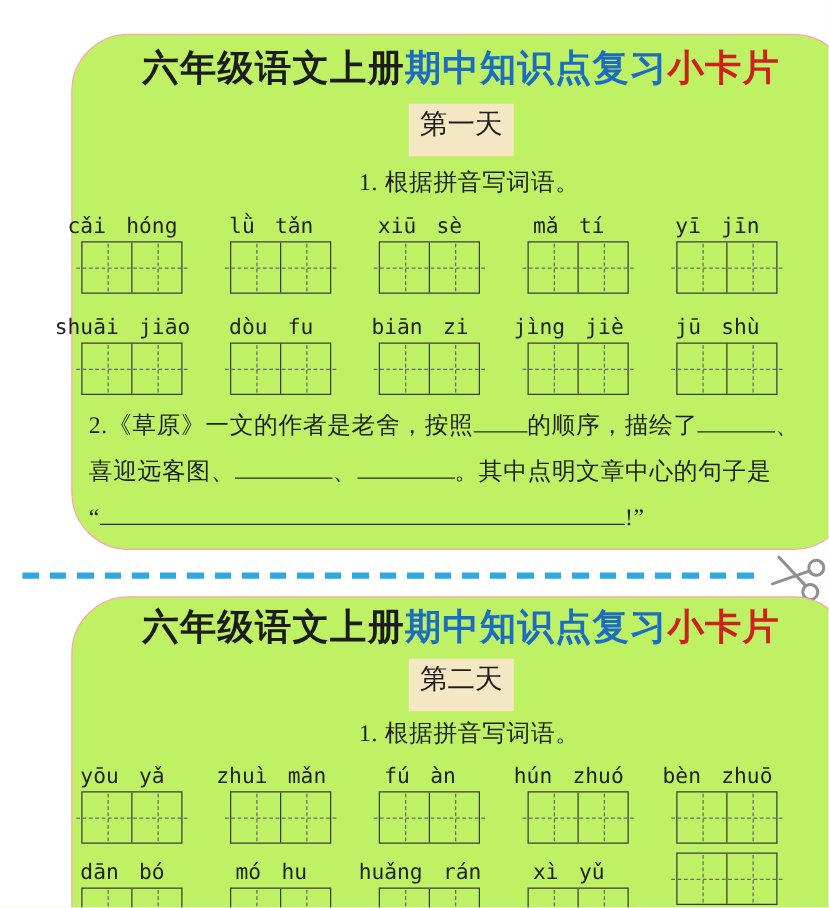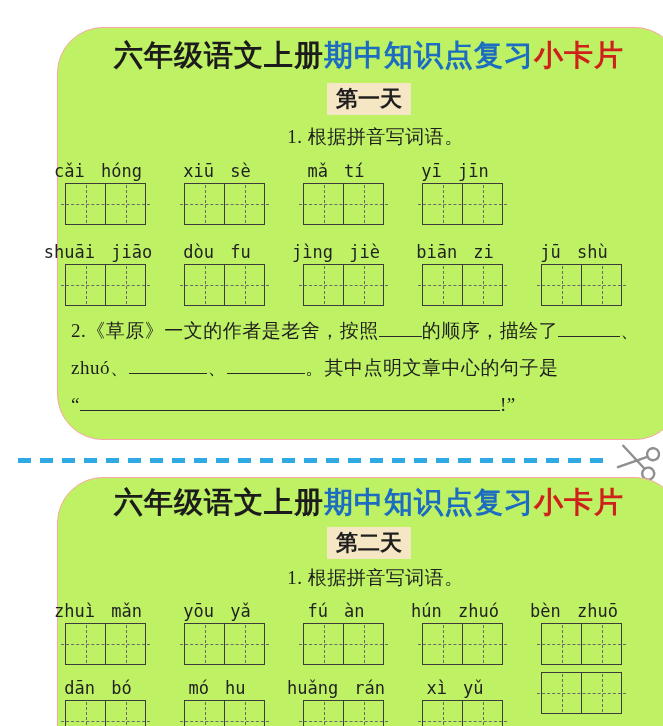--- a/index.html
+++ b/index.html
@@ -29,21 +29,21 @@
     font-weight:900;font-size:29px;line-height:34px;letter-spacing:1px;
   }
   .card-2 .title{margin-top:7px;}
   .title .t-black{color:var(--title-black);}
   .title .t-blue{color:var(--title-blue);}
   .title .t-red{color:var(--title-red);}
   .badge-row{text-align:center;margin-top:11px;line-height:29px;}
   .card-2 .badge-row{margin-top:8px;}
   .badge{
     display:inline-block;background:var(--badge-bg);
-    font-weight:700;font-size:22px;padding:1px 9px 2px;
+    font-weight:400;font-size:22px;padding:1px 9px 12px;
   }
   .q1-label{margin:9px 0 0 13px;font-size:19px;line-height:26px;letter-spacing:.5px;text-align:center;}
   .card-2 .q1-label{margin-top:6px;}
   .word-row{display:flex;gap:53px;padding-left:7px;margin-top:5px;}
   .word-row.second{margin-top:11px;}
   .card-2 .word-row.first{margin-top:4px;}
   .card-2 .word-row.second{margin-top:7px;}
   .word-col{width:66px;flex:none;}
   .pinyin{
     height:26px;display:flex;justify-content:center;align-items:flex-end;
@@ -98,20 +98,32 @@
             <div class="cell">
               <i class="v"></i>
             </div>
             <div class="cell">
               <i class="v"></i>
             </div>
             <i class="h"></i>
           </div>
         </div>
         <div class="word-col">
+          <div class="pinyin">lǜ tǎn</div>
+          <div class="box-pair">
+            <div class="cell">
+              <i class="v"></i>
+            </div>
+            <div class="cell">
+              <i class="v"></i>
+            </div>
+            <i class="h"></i>
+          </div>
+        </div>
+        <div class="word-col">
           <div class="pinyin">xiū sè</div>
           <div class="box-pair">
             <div class="cell">
               <i class="v"></i>
             </div>
             <div class="cell">
               <i class="v"></i>
             </div>
             <i class="h"></i>
           </div>
@@ -160,33 +172,33 @@
             <div class="cell">
               <i class="v"></i>
             </div>
             <div class="cell">
               <i class="v"></i>
             </div>
             <i class="h"></i>
           </div>
         </div>
         <div class="word-col">
+          <div class="pinyin">biān zi</div>
+          <div class="box-pair">
+            <div class="cell">
+              <i class="v"></i>
+            </div>
+            <div class="cell">
+              <i class="v"></i>
+            </div>
+            <i class="h"></i>
+          </div>
+        </div>
+        <div class="word-col">
           <div class="pinyin">jìng jiè</div>
-          <div class="box-pair">
-            <div class="cell">
-              <i class="v"></i>
-            </div>
-            <div class="cell">
-              <i class="v"></i>
-            </div>
-            <i class="h"></i>
-          </div>
-        </div>
-        <div class="word-col">
-          <div class="pinyin">biān zi</div>
           <div class="box-pair">
             <div class="cell">
               <i class="v"></i>
             </div>
             <div class="cell">
               <i class="v"></i>
             </div>
             <i class="h"></i>
           </div>
         </div>
@@ -198,21 +210,21 @@
             </div>
             <div class="cell">
               <i class="v"></i>
             </div>
             <i class="h"></i>
           </div>
         </div>
       </div>
     <div class="q2">
       <p><span>2.《草原》一文的作者是老舍，按照</span><span class="blank w43"></span><span>的顺序，描绘了</span><span class="blank w62"></span><span>、</span></p>
-      <p><span>zhuó、</span><span class="blank w78"></span><span>、</span><span class="blank w78"></span><span>。其中点明文章中心的句子是</span></p>
+      <p><span>喜迎远客图、</span><span class="blank w78"></span><span>、</span><span class="blank w78"></span><span>。其中点明文章中心的句子是</span></p>
       <p><span>“</span><span class="blank w420"></span><span>!”</span></p>
     </div>
   </section>
 
   <div class="cutline">
     <div class="cut-dash"></div>
     <svg class="scissors" width="46" height="38" viewBox="0 0 46 38">
       <g fill="none" stroke="#8f8f8f" stroke-width="2.4" stroke-linecap="round">
         <circle cx="35" cy="9" r="6"></circle>
         <circle cx="35" cy="29" r="6"></circle>
@@ -226,33 +238,33 @@
   <section class="card card-2">
     <h1 class="title">
       <span class="t-black">六年级语文上册</span><span class="t-blue">期中知识点复习</span><span class="t-red">小卡片</span>
     </h1>
     <div class="badge-row">
       <span class="badge">第二天</span>
     </div>
     <div class="q1-label">1. 根据拼音写词语。</div>
     <div class="word-row first">
         <div class="word-col">
+          <div class="pinyin">yōu yǎ</div>
+          <div class="box-pair">
+            <div class="cell">
+              <i class="v"></i>
+            </div>
+            <div class="cell">
+              <i class="v"></i>
+            </div>
+            <i class="h"></i>
+          </div>
+        </div>
+        <div class="word-col">
           <div class="pinyin">zhuì mǎn</div>
-          <div class="box-pair">
-            <div class="cell">
-              <i class="v"></i>
-            </div>
-            <div class="cell">
-              <i class="v"></i>
-            </div>
-            <i class="h"></i>
-          </div>
-        </div>
-        <div class="word-col">
-          <div class="pinyin">yōu yǎ</div>
           <div class="box-pair">
             <div class="cell">
               <i class="v"></i>
             </div>
             <div class="cell">
               <i class="v"></i>
             </div>
             <i class="h"></i>
           </div>
         </div>

